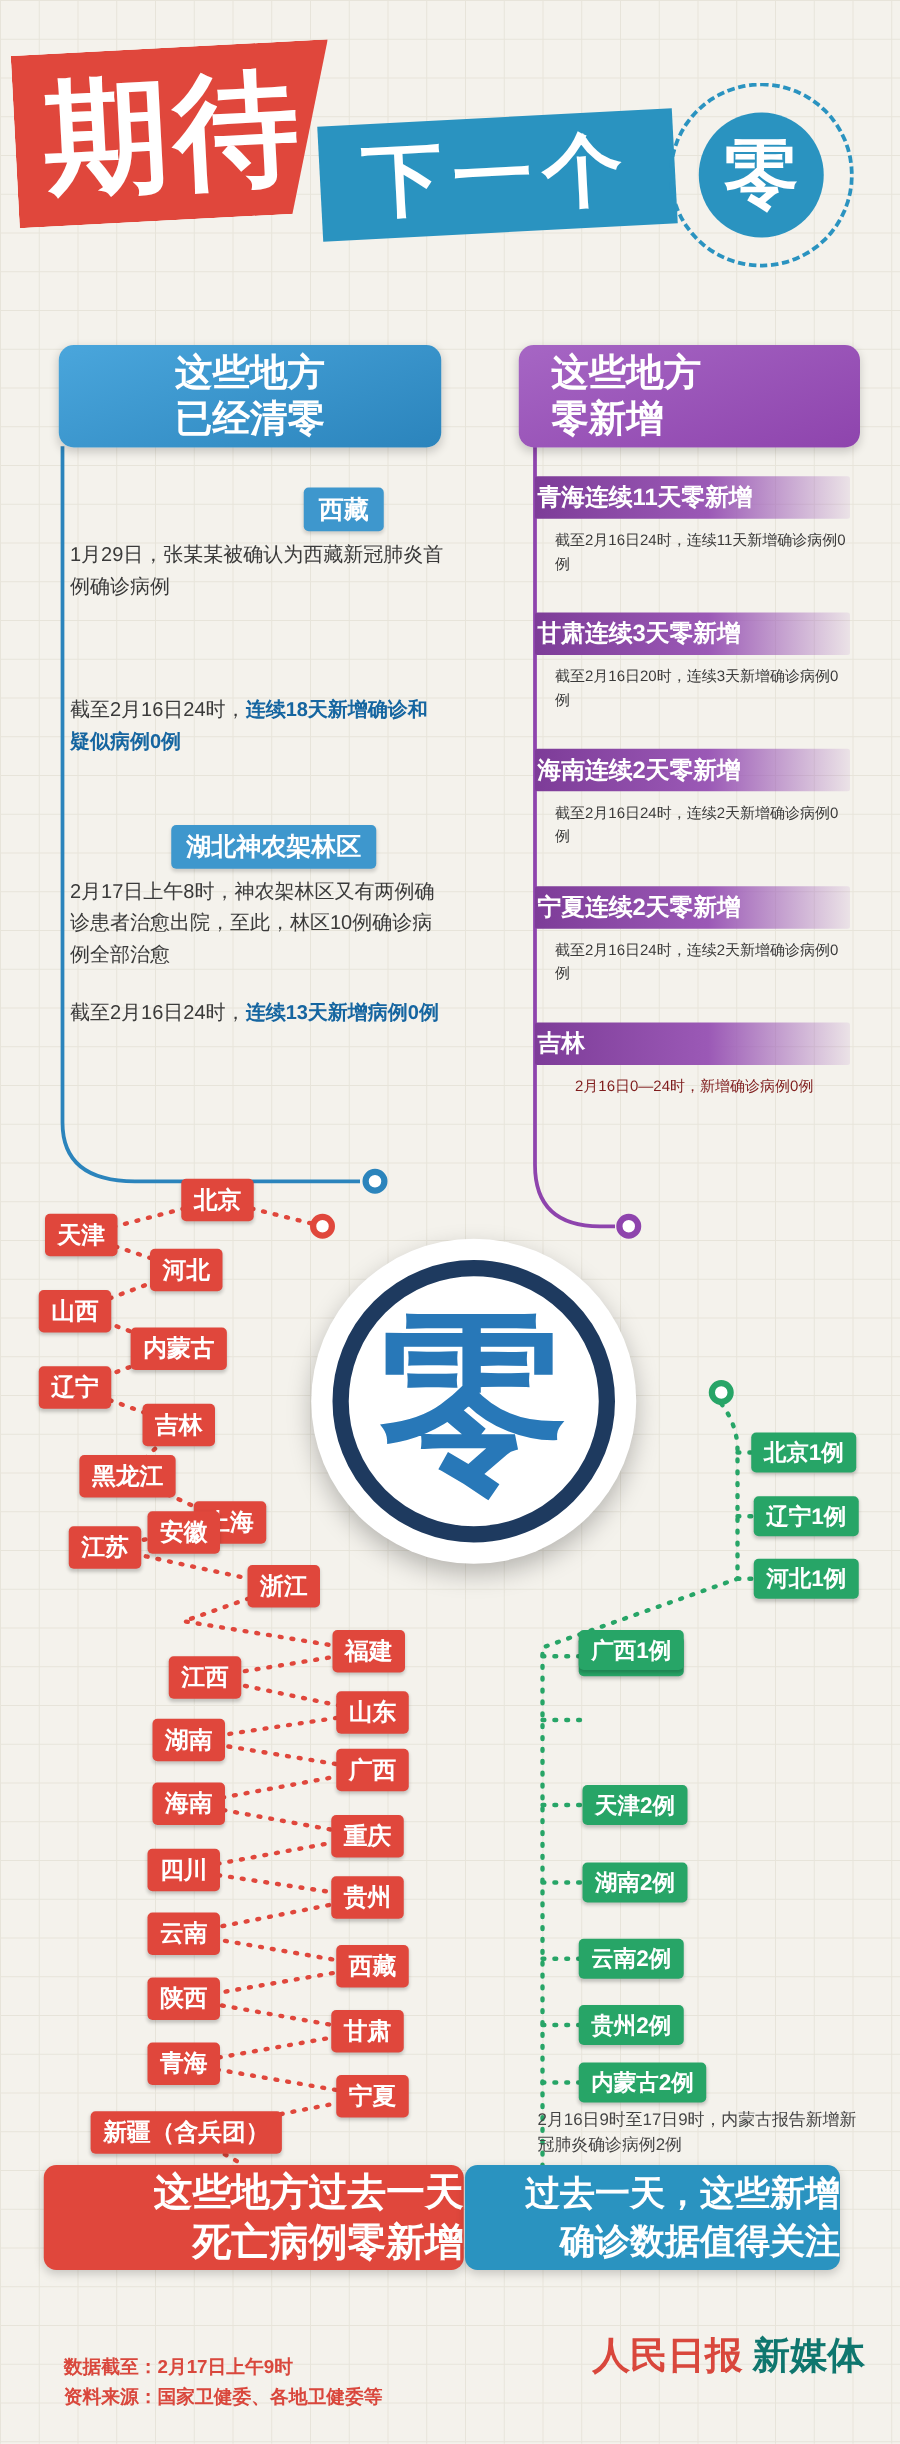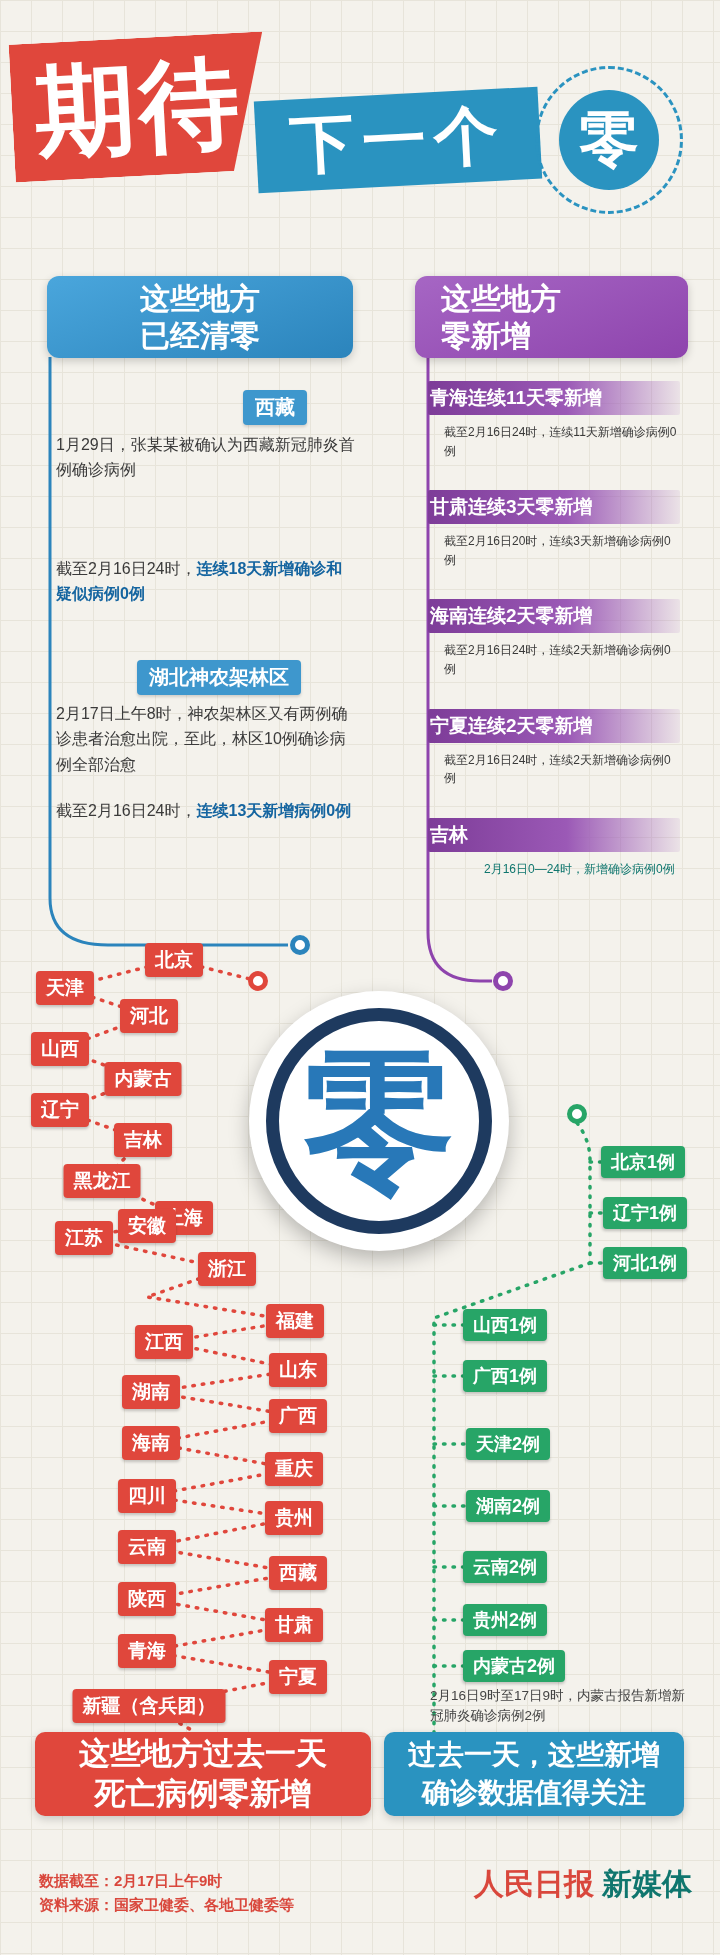--- a/index.html
+++ b/index.html
@@ -42,21 +42,21 @@
     padding:4px 12px;border-radius:4px;z-index:3;white-space:nowrap;box-shadow:0 2px 3px rgba(0,0,0,.15);}
   .para{position:absolute;width:302px;font-size:16px;line-height:1.58;color:#3a3a3a;margin:0;z-index:2;}
   .bold-blue{font-weight:bold;color:#1565a0;}
 
   
   .purple-col{position:absolute;left:428px;top:381px;width:270px;z-index:2;}
   .p-label{background:linear-gradient(90deg,#7d3c98 0%,#9b59b6 55%,rgba(155,89,182,0.10) 100%);
     color:#fff;font-weight:bold;font-size:19px;padding:4px 2px;width:252px;box-sizing:border-box;
     white-space:nowrap;margin-bottom:8px;border-radius:2px;}
   .p-desc{font-size:12px;line-height:1.55;color:#3a3a3a;padding-left:16px;margin:0 0 30px 0;width:252px;box-sizing:border-box;}
-  .p-desc.purple-text{color:#0f766e;padding-left:56px;}
+  .p-desc.purple-text{color:#7f1d1d;padding-left:32px;}
 
   
   .big-circle{position:absolute;left:249px;top:991px;width:260px;height:260px;border-radius:50%;
     background:#fff;box-shadow:0 8px 20px rgba(0,0,0,.25);display:flex;align-items:center;justify-content:center;z-index:2;}
   .big-ring{width:226px;height:226px;border-radius:50%;border:13px solid #1e3a5f;background:#fff;
     display:flex;align-items:center;justify-content:center;box-sizing:border-box;}
   .big-zero{font-size:152px;font-weight:900;color:#2878b8;line-height:1;
     font-family:"DejaVu Serif","Liberation Serif",serif;}
 
   
@@ -69,27 +69,27 @@
   
   .tag-red{position:absolute;transform:translate(-50%,-50%);background:#e0473c;color:#fff;font-size:19px;
     font-weight:bold;padding:4px 10px;border-radius:4px;white-space:nowrap;z-index:3;box-shadow:0 2px 3px rgba(0,0,0,.2);}
   .tag-green{position:absolute;transform:translate(-50%,-50%);background:#27a567;color:#fff;font-size:18px;
     font-weight:bold;padding:4px 10px;border-radius:4px;white-space:nowrap;z-index:3;box-shadow:0 2px 3px rgba(0,0,0,.2);}
   .green-note{position:absolute;left:430px;top:1686px;width:268px;font-size:13.5px;line-height:1.45;
     color:#444;margin:0;z-index:2;}
 
   
   .bottom-banner{position:absolute;top:1732px;height:84px;border-radius:10px;color:#fff;font-weight:bold;
-    display:flex;flex-direction:column;align-items:center;justify-content:center;z-index:3;text-align:center;
+    display:flex;flex-direction:column;align-items:flex-end;justify-content:center;z-index:3;text-align:center;
     box-shadow:0 3px 8px rgba(0,0,0,.18);}
   .bottom-banner.redb{left:35px;width:336px;background:#e0473c;font-size:31px;line-height:40px;}
-  .bottom-banner.tealb{left:384px;width:300px;background:#2a93c0;font-size:28px;line-height:38px;}
-
-  
-  .footer-line{position:absolute;left:35px;color:#d9473c;font-size:15px;font-weight:bold;z-index:2;margin:4px;}
+  .bottom-banner.tealb{left:372px;width:300px;background:#2a93c0;font-size:28px;line-height:38px;}
+
+  
+  .footer-line{position:absolute;left:35px;color:#d9473c;font-size:15px;font-weight:bold;z-index:2;margin:16px;}
   .footer-line.l1{top:1868px;}
   .footer-line.l2{top:1892px;}
   .logo{position:absolute;right:28px;top:1864px;font-size:30px;font-weight:900;z-index:2;white-space:nowrap;}
   .logo .rm{color:#d9473c;font-family:"DejaVu Serif","Liberation Serif",serif;}
   .logo .xm{color:#0f766e;margin-left:8px;}
 </style>
 </head>
 <body>
 
 <div class="page">
@@ -191,21 +191,21 @@
   <span class="tag-red" style="left:147px;top:1599px">陕西</span>
   <span class="tag-red" style="left:294px;top:1625px">甘肃</span>
   <span class="tag-red" style="left:147px;top:1651px">青海</span>
   <span class="tag-red" style="left:298px;top:1677px">宁夏</span>
   <span class="tag-red" style="left:149px;top:1706px">新疆（含兵团）</span>
 
   <span class="tag-green" style="left:643px;top:1162px">北京1例</span>
   <span class="tag-green" style="left:645px;top:1213px">辽宁1例</span>
   <span class="tag-green" style="left:645px;top:1263px">河北1例</span>
   <span class="tag-green" style="left:505px;top:1325px">山西1例</span>
-  <span class="tag-green" style="left:505px;top:1376px">广西1例</span>
+  <span class="tag-green" style="left:505px;top:1320px">广西1例</span>
   <span class="tag-green" style="left:508px;top:1444px">天津2例</span>
   <span class="tag-green" style="left:508px;top:1506px">湖南2例</span>
   <span class="tag-green" style="left:505px;top:1567px">云南2例</span>
   <span class="tag-green" style="left:505px;top:1620px">贵州2例</span>
   <span class="tag-green" style="left:514px;top:1666px">内蒙古2例</span>
   <p class="green-note">2月16日9时至17日9时，内蒙古报告新增新冠肺炎确诊病例2例</p>
 
   <div class="bottom-banner redb">
     <div>这些地方过去一天</div>
     <div>死亡病例零新增</div>

